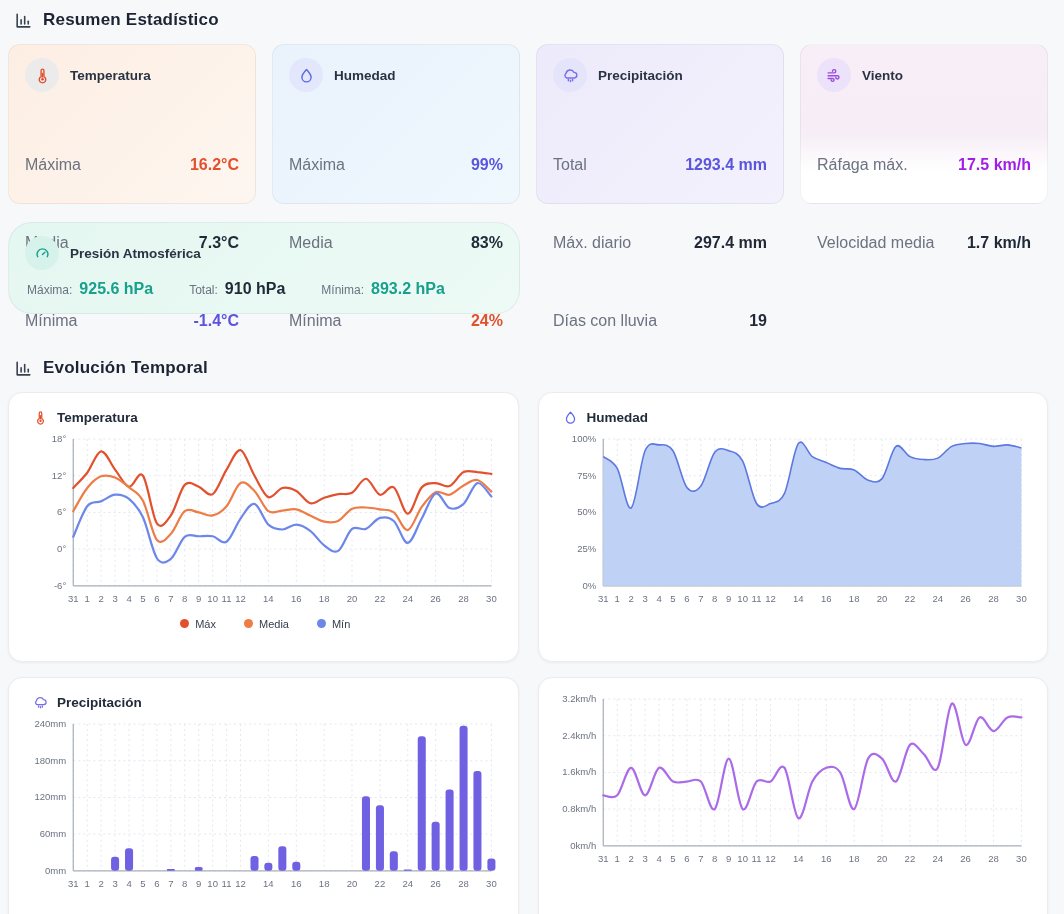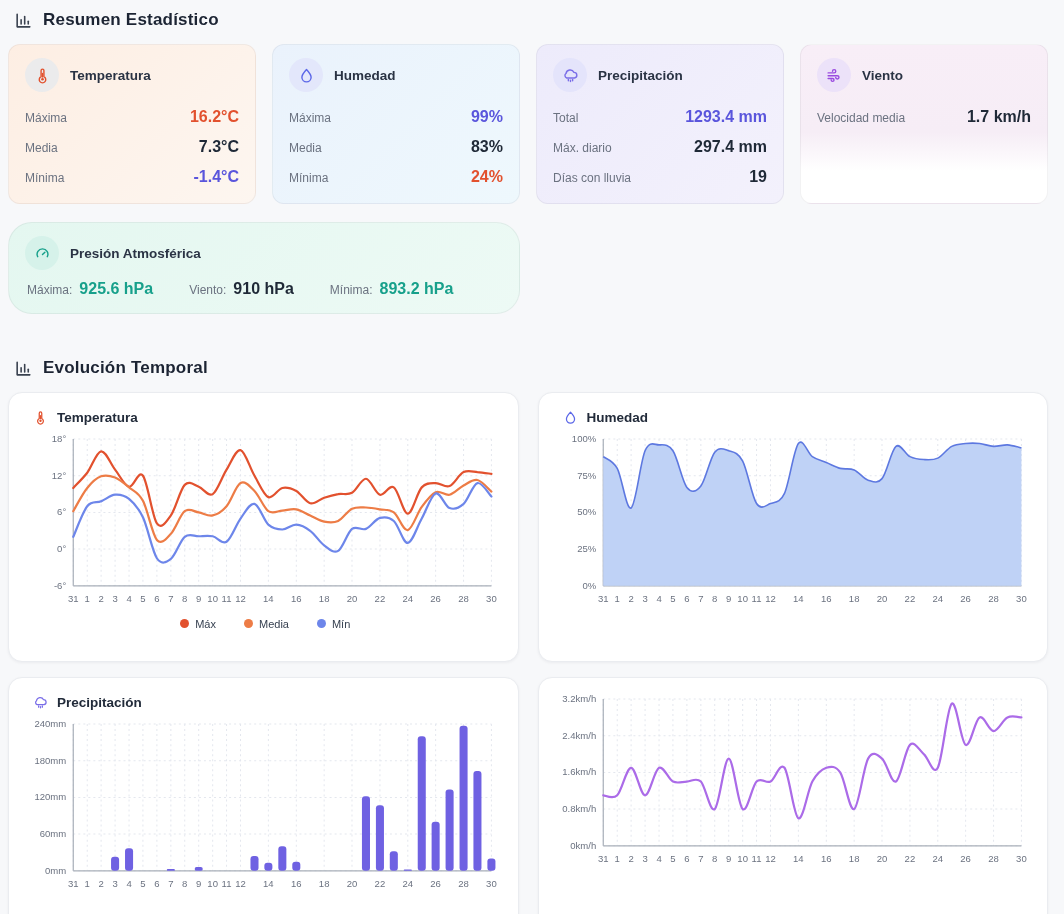--- a/index.html
+++ b/index.html
@@ -24,21 +24,21 @@
   .badge { width:34px; height:34px; border-radius:50%; display:flex; align-items:center; justify-content:center; flex:0 0 auto; }
   .badge svg { width:17px; height:17px; }
   .b-temp { background:#ebebec; color:#e2512e; }
   .b-hum  { background:#e3e7fb; color:#5b67e8; }
   .b-prec { background:#e4e4fb; color:#7a6ee8; }
   .b-wind { background:#ece2f9; color:#9a4be0; }
   .b-pres { background:#d6f2ea; color:#17a08b; }
   .card-title { font-size:13.5px; font-weight:700; color:#2a3344; }
 
   .stat-row { display:flex; justify-content:space-between; align-items:baseline; padding:6px 0; }
-  .stat-label { font-size:12px; color:#6b7280; }
+  .stat-label { font-size:16px; color:#6b7280;margin-top:48px; }
   .stat-value { font-size:16px; font-weight:700; color:#1f2937; }
 
   .pressure-card { width:calc(50% - 8px); border-radius:24px; padding:13px 16px 15px;
     border:1px solid rgba(28,36,51,.06); margin-bottom:28px; }
   .pressure-items { display:flex; gap:36px; align-items:center; margin-top:9px; padding-left:2px; }
   .p-item { display:flex; align-items:baseline; gap:7px; }
   .p-label { font-size:12px; color:#6b7280; }
   .p-value { font-size:16px; font-weight:700; }
 
   .charts-grid { display:grid; grid-template-columns:1fr 1fr; gap:15px 19px; }
@@ -178,20 +178,24 @@
     <div class="stat-card bg-wind">
       <div class="card-head">
         <span class="badge b-wind">
           <svg viewBox="0 0 24 24">
               <use href="#ic-wind"></use>
             </svg>
           </span>
         <span class="card-title">Viento</span>
       </div>
       <div class="stat-row">
+        <span class="stat-label">Ráfaga máx.</span>
+        <span class="stat-value" style="color: rgb(162, 30, 232);">17.5 km/h</span>
+      </div>
+      <div class="stat-row">
         <span class="stat-label">Velocidad media</span>
         <span class="stat-value" style="color: rgb(31, 41, 55);">1.7 km/h</span>
       </div>
     </div>
   </div>
 
   <div class="pressure-card bg-pres">
     <div class="card-head">
       <span class="badge b-pres">
         <svg viewBox="0 0 24 24">
@@ -199,21 +203,21 @@
           </svg>
         </span>
       <span class="card-title">Presión Atmosférica</span>
     </div>
     <div class="pressure-items">
       <span class="p-item">
         <span class="p-label">Máxima:</span>
         <span class="p-value" style="color: rgb(23, 160, 139);">925.6 hPa</span>
       </span>
       <span class="p-item">
-        <span class="p-label">Viento:</span>
+        <span class="p-label">Total:</span>
         <span class="p-value" style="color: rgb(31, 41, 55);">910 hPa</span>
       </span>
       <span class="p-item">
         <span class="p-label">Mínima:</span>
         <span class="p-value" style="color: rgb(23, 160, 139);">893.2 hPa</span>
       </span>
     </div>
   </div>
 
   <div class="section-header second">

